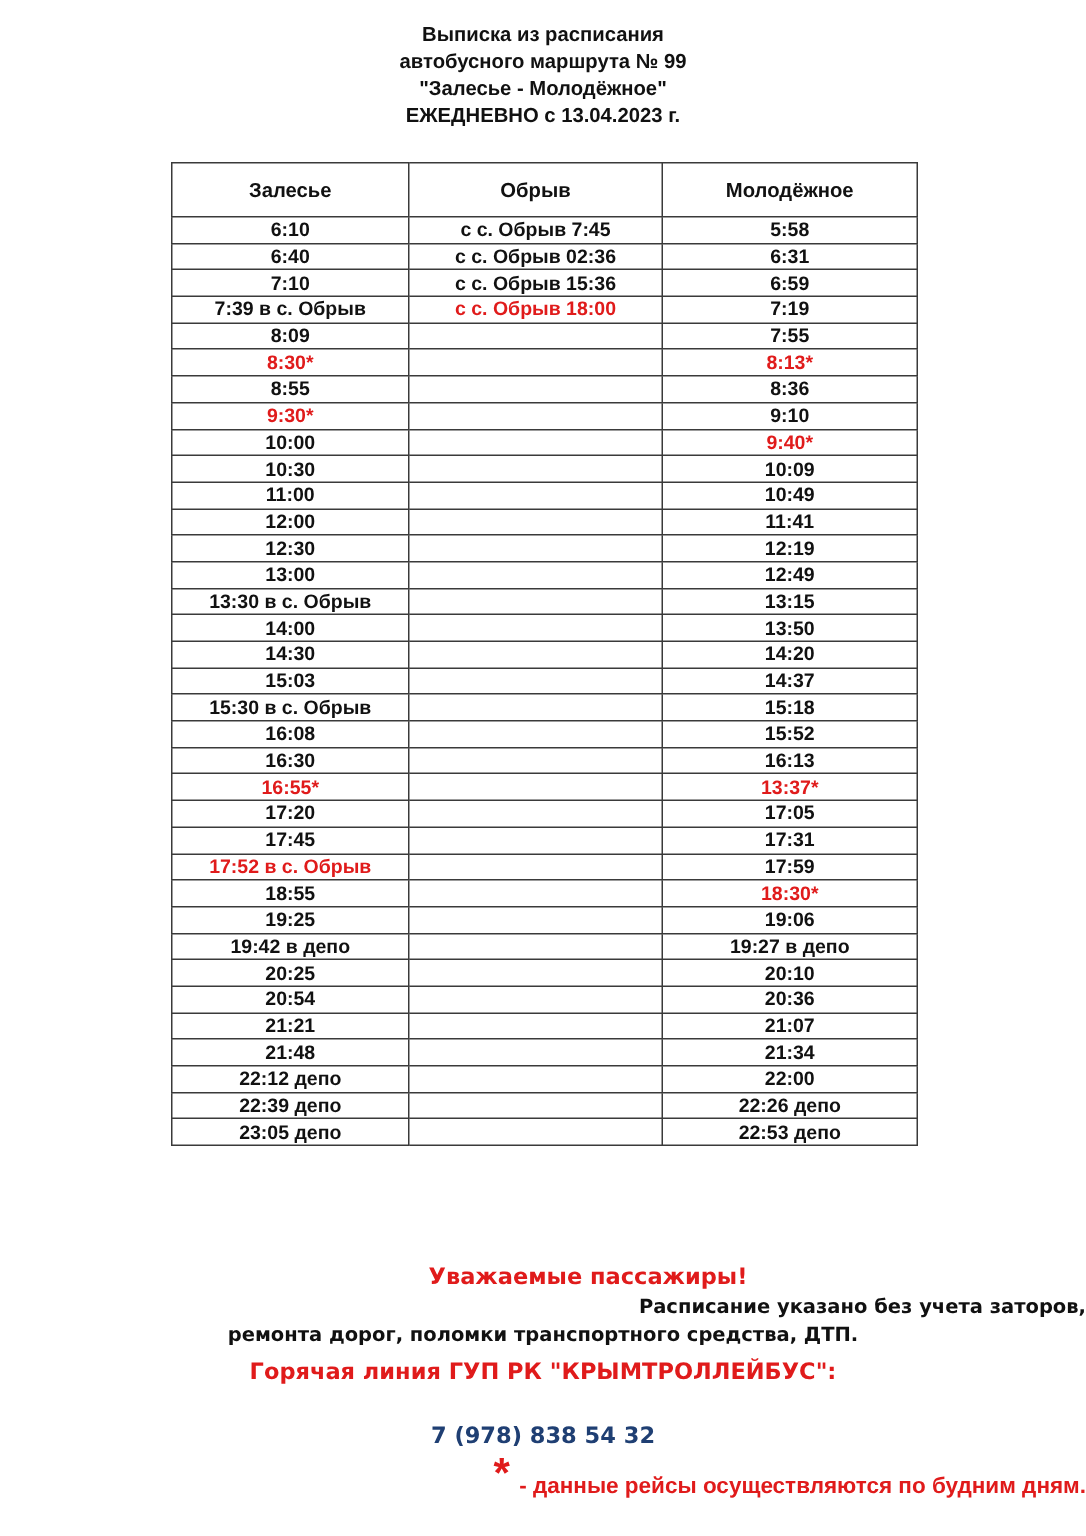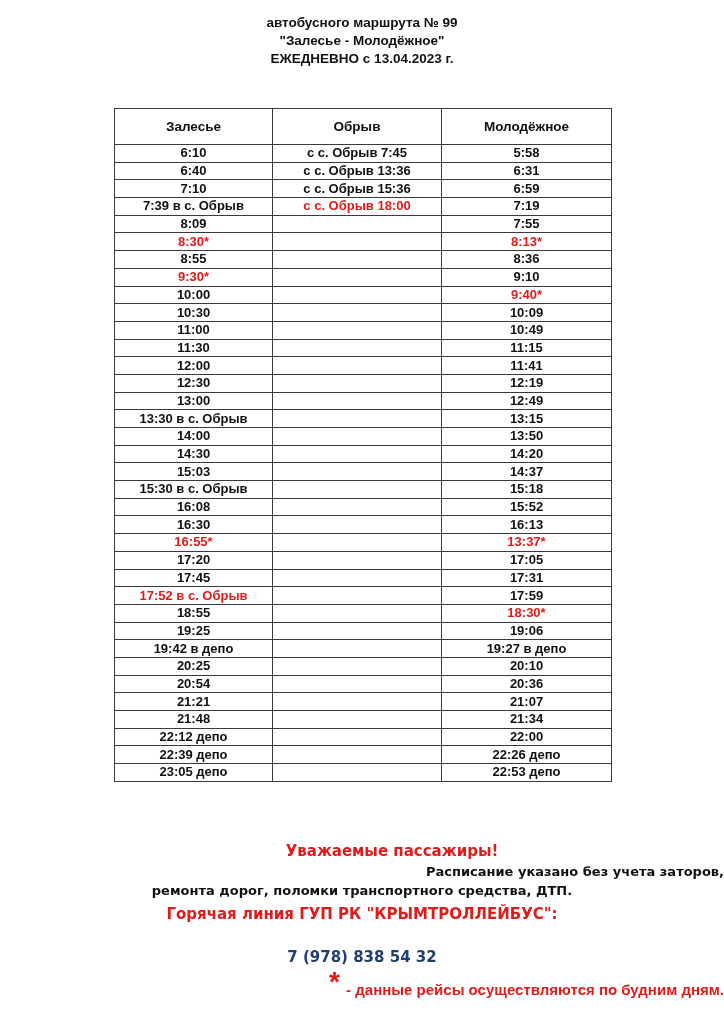--- a/index.html
+++ b/index.html
@@ -108,20 +108,21 @@
       vertical-align: -2px;
       position: relative;
       top: -6px;
       margin-right: 2px;
     }
   </style>
 </head>
 <body>
 
 <div class="title-block">
+  <div>Выписка из расписания</div>
   <div>автобусного маршрута № 99</div>
   <div>"Залесье - Молодёжное"</div>
   <div>ЕЖЕДНЕВНО с 13.04.2023 г.</div>
 </div>
 
 <table class="schedule">
   <colgroup>
     <col class="c1">
       <col class="c2">
       <col class="c3">
@@ -134,21 +135,21 @@
     </tr>
   </thead>
   <tbody id="schedule-body">
       <tr>
         <td>6:10</td>
         <td>с с. Обрыв 7:45</td>
         <td>5:58</td>
       </tr>
       <tr>
         <td>6:40</td>
-        <td>с с. Обрыв 13:36</td>
+        <td>с с. Обрыв 02:36</td>
         <td>6:31</td>
       </tr>
       <tr>
         <td>7:10</td>
         <td>с с. Обрыв 15:36</td>
         <td>6:59</td>
       </tr>
       <tr>
         <td>7:39 в с. Обрыв</td>
         <td class="red">с с. Обрыв 18:00</td>
@@ -181,25 +182,20 @@
       </tr>
       <tr>
         <td>10:30</td>
         <td></td>
         <td>10:09</td>
       </tr>
       <tr>
         <td>11:00</td>
         <td></td>
         <td>10:49</td>
-      </tr>
-      <tr>
-        <td>11:30</td>
-        <td></td>
-        <td>11:15</td>
       </tr>
       <tr>
         <td>12:00</td>
         <td></td>
         <td>11:41</td>
       </tr>
       <tr>
         <td>12:30</td>
         <td></td>
         <td>12:19</td>

